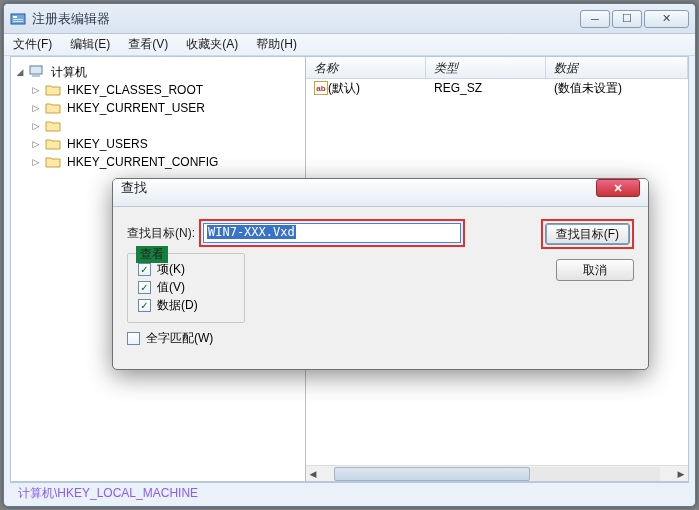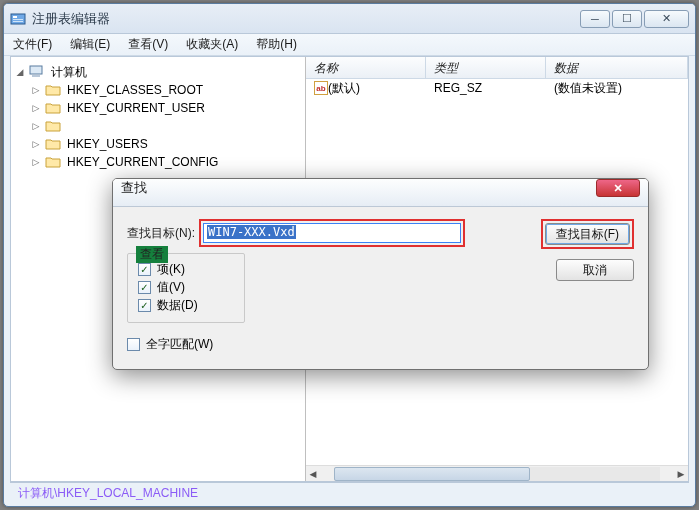--- a/index.html
+++ b/index.html
@@ -216,18 +216,18 @@
       <div class="chkrow">
         <span class="chk">✓</span>
         <span>值(V)</span>
       </div>
       <div class="chkrow">
         <span class="chk">✓</span>
         <span>数据(D)</span>
       </div>
     </div>
 
-    <div class="chkrow" style="margin-top:12px;">
+    <div class="chkrow" style="margin-top:6px;">
       <span class="chk"></span>
       <span>全字匹配(W)</span>
     </div>
   </div>
 </div>
 
 </body></html>

